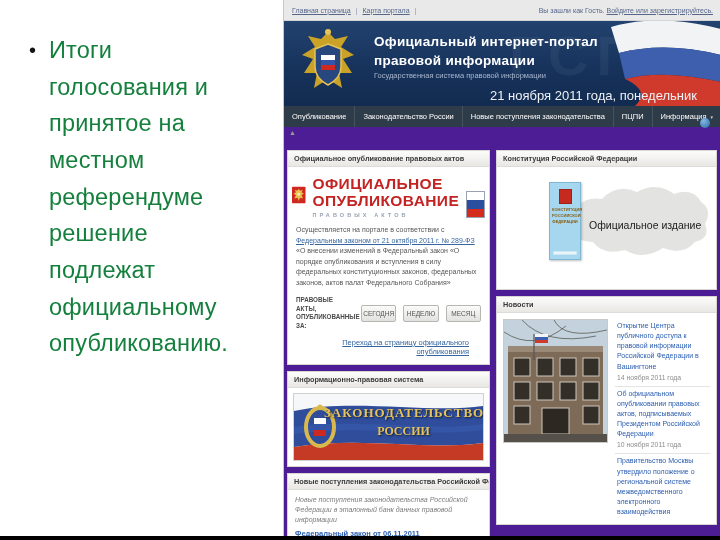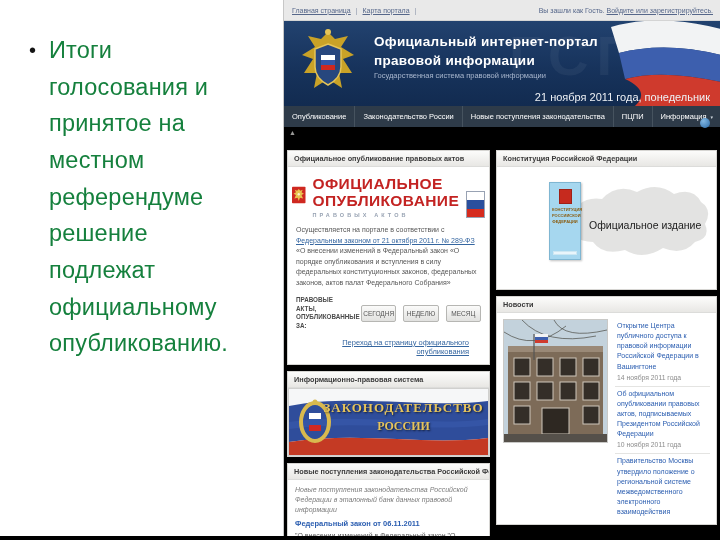--- a/index.html
+++ b/index.html
@@ -21,27 +21,27 @@
   .sep{margin:0 3px;color:#8a93a8}
 
   .pheader{position:relative;height:85px;background:linear-gradient(180deg,#22426f 0%,#17335c 55%,#122b50 100%);overflow:hidden}
   .emblem{position:absolute;left:11px;top:7px}
   .title-block{position:absolute;left:90px;top:12px;z-index:2}
   .t1{color:#fff;font-weight:bold;font-size:13.5px;line-height:1.4;letter-spacing:.3px}
   .hsub{color:#a9b7ce;font-size:7.5px;margin-top:0}
   .watermark{position:absolute;left:225px;top:2px;font-size:56px;font-weight:bold;
              color:rgba(255,255,255,0.05);letter-spacing:8px;z-index:1}
   .flag-img{position:absolute;right:0;top:0;z-index:1}
-  .pdate{position:absolute;right:11px;bottom:3px;font-size:11px;color:#eef1f5;z-index:3}
+  .pdate{position:absolute;right:24px;bottom:3px;font-size:13px;color:#eef1f5;z-index:3}
 
   .pnav{height:21px;background:#2e3b49;display:flex;align-items:stretch;font-size:7.5px;color:#fff;position:relative;z-index:4}
   .nav-item{display:flex;align-items:center;padding:0 8px;border-right:1px solid #46535f;cursor:pointer;white-space:nowrap}
   .caret{font-size:5px;margin-left:4px;color:#cdd4db}
 
-  .content{position:absolute;top:127px;left:0;right:0;bottom:0;background:#000000}
+  .content{position:absolute;top:127px;left:0;right:0;bottom:0;background:#4c1d95}
   .scroll-top{position:absolute;left:5px;top:2px;font-size:7px;color:#9a9a98}
   .round-icon{position:absolute;right:11px;top:-9px;width:10px;height:10px;border-radius:50%;
               background:radial-gradient(circle at 35% 30%,#82b7e2,#2a6aa8);z-index:6;cursor:pointer}
 
   .col-left{position:absolute;left:3px;top:23px;width:203px}
   .col-right{position:absolute;left:212px;top:23px;width:221px}
   .box{background:#fff;border:1px solid #d6d5d2;margin-bottom:6px}
   .box-h{height:15px;line-height:15px;padding:0 6px;background:linear-gradient(#fcfcfb,#e8e7e4);
          border-bottom:1px solid #dcdcda;font-size:7.3px;font-weight:bold;color:#3b3b3b;
          white-space:nowrap;overflow:hidden}
@@ -55,21 +55,21 @@
             background:linear-gradient(#fff 33%,#2a4f9e 33% 66%,#d52b1e 66%)}
   .pub-par{padding:4px 8px 2px;font-size:7px;color:#575757;line-height:1.5}
   .link{color:#3566a0;text-decoration:underline;cursor:pointer}
   .acts-row{display:flex;align-items:center;padding:6px 8px 3px}
   .acts-label{font-size:6.3px;font-weight:bold;color:#4a4a4a;width:58px;line-height:1.35;flex:0 0 auto}
   .pbtn{font-size:6.5px;color:#555;background:linear-gradient(#fbfbfa,#e1e1df);border:1px solid #b6b6b3;
         border-radius:2px;padding:4px 0;width:38px;text-align:center;cursor:pointer;margin-left:7px}
   .goto{display:block;text-align:right;padding:5px 20px 8px;font-size:7.5px}
 
   
-  .ips-banner{height:66px;position:relative;overflow:hidden;border:1px solid #d0d0ce}
+  .ips-banner{margin:5px;height:66px;position:relative;overflow:hidden;border:1px solid #d0d0ce}
   .ips-text{position:absolute;left:30px;right:0;top:11px;text-align:center;
             font-family:"Liberation Serif",serif;font-weight:bold;color:#e5c35c;
             text-shadow:1px 1px 2px rgba(0,0,0,.65);z-index:2}
   .ips-l1{font-size:13px;letter-spacing:1px}
   .ips-l2{font-size:12px;margin-top:3px}
   .ips-emblem{position:absolute;left:9px;top:9px;z-index:2}
 
   
   .nl-body{padding:5px 7px 6px}
   .nl-sub{font-size:7px;font-style:italic;color:#7b7b7b;line-height:1.45;margin-bottom:4px}

